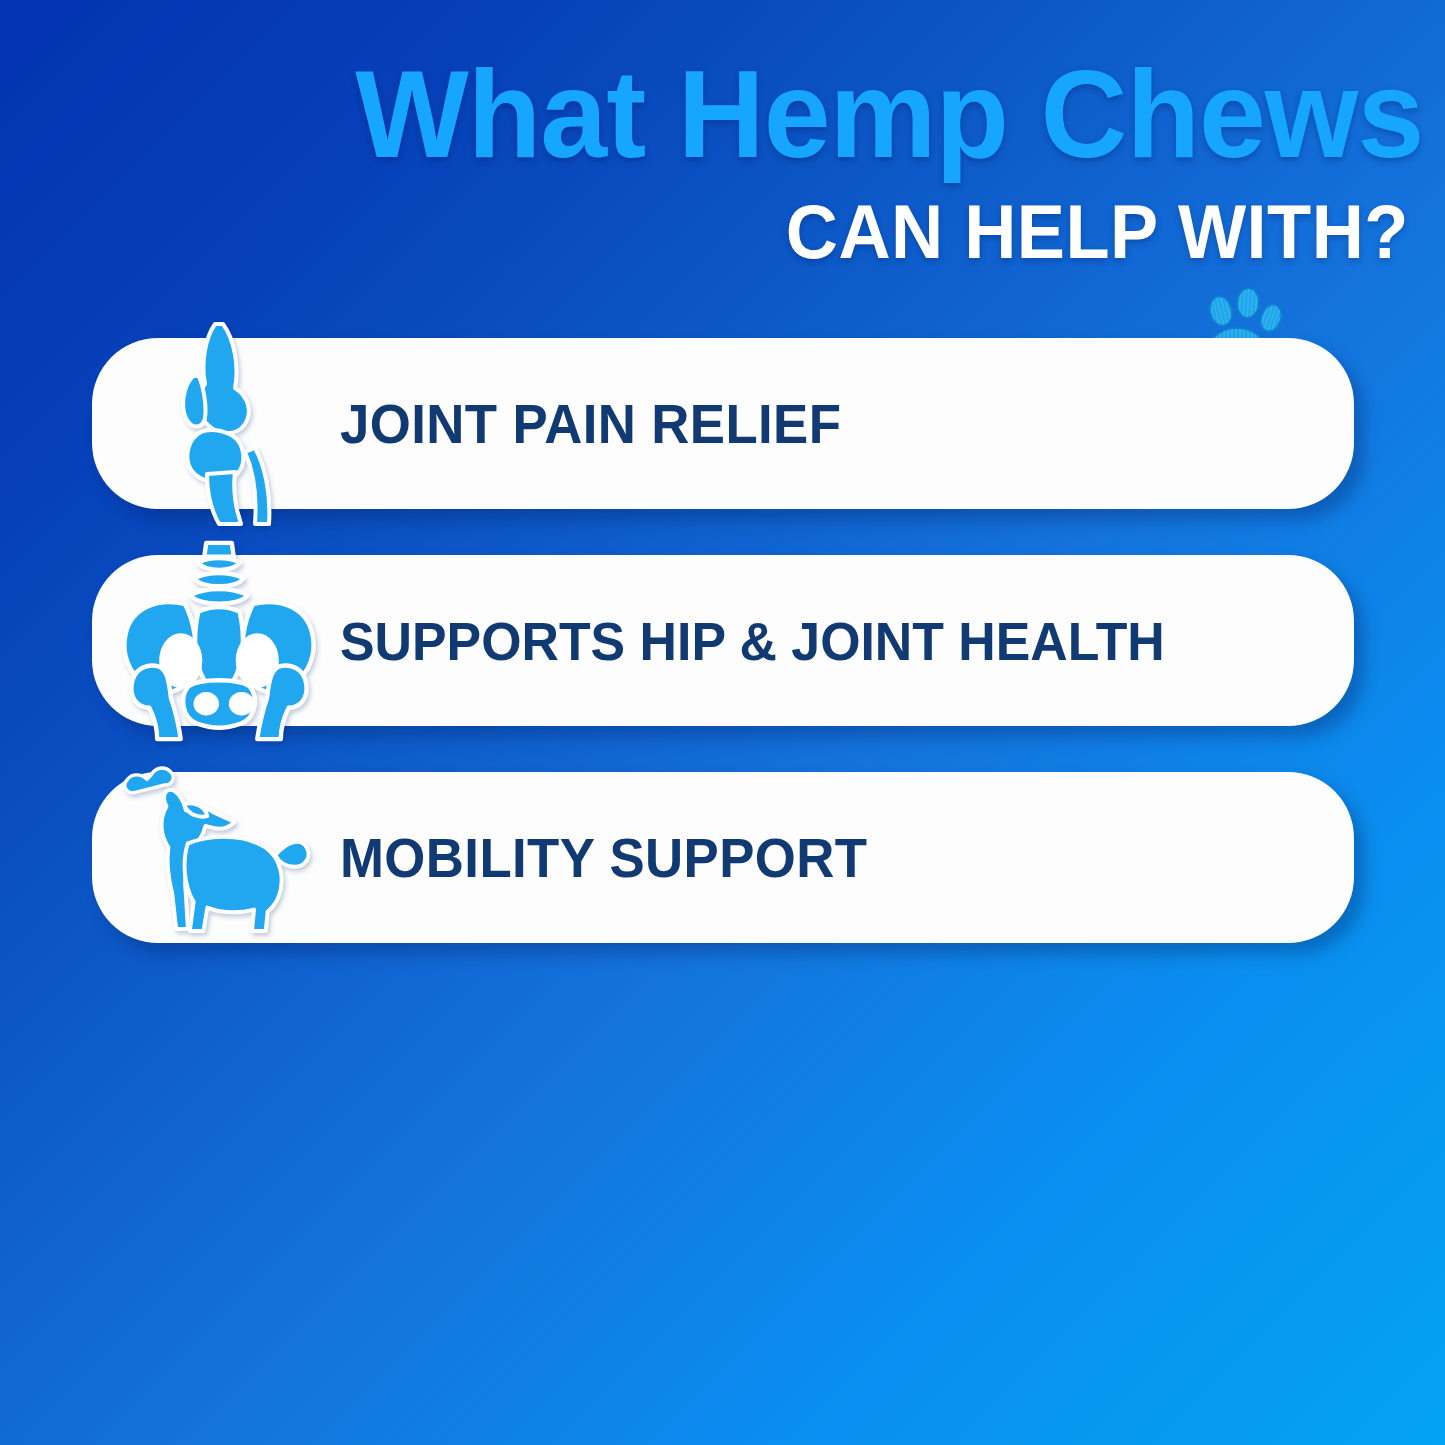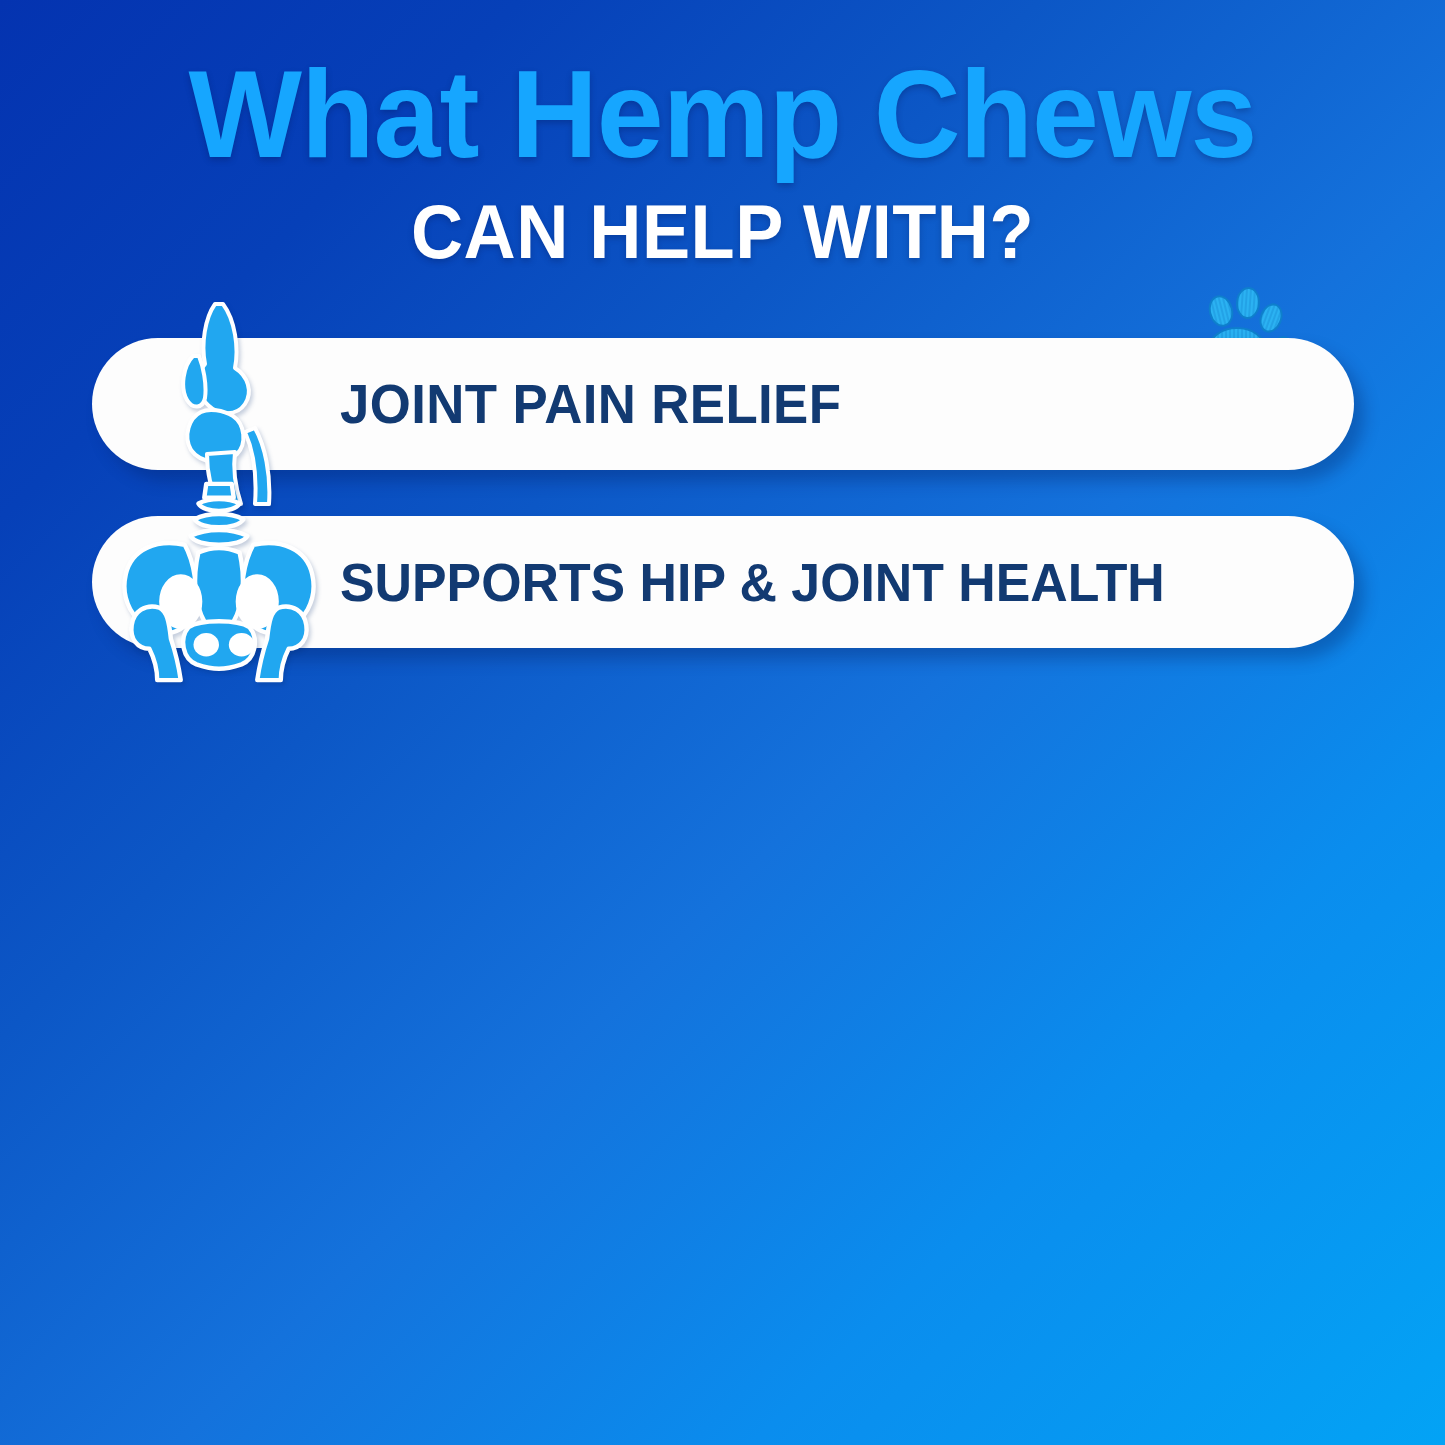--- a/index.html
+++ b/index.html
@@ -28,21 +28,21 @@
                 #03A3F5 100%);
     overflow: hidden;
   }
 
   
   .header {
     position: absolute;
     top: 0;
     left: 0;
     width: 1445px;
-    text-align: center;
+    text-align: right;
     padding-top: 52px;
     box-sizing: border-box;
   }
 
   .title {
     font-family: "Liberation Sans", sans-serif;
     font-size: 124px;
     font-weight: bold;
     line-height: 1.0;
     color: #16A6FF;
@@ -81,21 +81,21 @@
     position: absolute;
     top: 338px;
     left: 0;
     width: 1445px;
     z-index: 3;
   }
 
   .pill {
     position: relative;
     width: 1262px;
-    height: 132px;
+    height: 171px;
     margin: 0 auto 46px auto;
     background: #FDFDFD;
     border-radius: 66px;
     box-shadow: 10px 11px 16px rgba(0, 26, 90, 0.30);
     display: flex;
     align-items: center;
   }
 
   .pill-icon {
     position: absolute;
@@ -240,16 +240,59 @@
                      C 170 180 168 192 168 200 L 144 200 C 146 186 150 170 154 158
                      C 156 140 158 130 166 126 Z"></path>
           </g>
         </svg>
       </div>
       <div class="pill-label">SUPPORTS HIP &amp; JOINT HEALTH</div>
     </div>
 
 
 
+    <div class="pill row-5">
+      <div class="pill-icon">
+        <svg viewBox="0 0 220 190" width="214" height="186">
+
+          <g fill="#21A7F0" stroke="#FFFFFF" stroke-width="3.5">
+            <path d="M36 14 C 30 8 20 8 16 14 C 10 20 14 28 22 28 L 54 20
+                     C 62 20 66 12 60 6 C 54 0 44 2 40 10 Z"></path>
+          </g>
+
+          <g fill="#21A7F0" stroke="#FFFFFF" stroke-width="4" stroke-linejoin="round">
+            <path d="M56 42
+                     C 50 30 56 22 64 26
+                     C 70 30 74 38 76 46
+                     C 84 42 96 42 104 48
+                     L 126 58
+                     C 120 64 112 66 104 64
+                     L 96 62
+                     C 94 72 88 80 80 86
+                     C 76 100 74 118 76 134
+                     L 78 168 L 66 168
+                     L 62 132
+                     C 58 116 56 98 58 84
+                     C 50 72 48 56 56 42 Z"></path>
+
+            <path d="M78 80
+                     C 98 72 128 70 150 80
+                     C 164 86 172 98 174 112
+                     C 176 128 170 142 160 150
+                     L 158 170 L 144 170 L 146 148
+                     C 132 152 112 152 98 146
+                     L 94 170 L 80 170 L 84 140
+                     C 74 124 72 98 78 80 Z"></path>
+
+            <path d="M168 92 C 180 78 194 74 200 84
+                     C 206 94 198 104 188 104
+                     C 180 104 172 100 168 92 Z"></path>
+
+            <path d="M74 40 C 84 36 96 42 98 52 C 88 54 78 50 74 40 Z"></path>
+          </g>
+        </svg>
+      </div>
+      <div class="pill-label">MOBILITY SUPPORT</div>
+    </div>
 
 
   </div>
 </div>
 
 </body></html>

